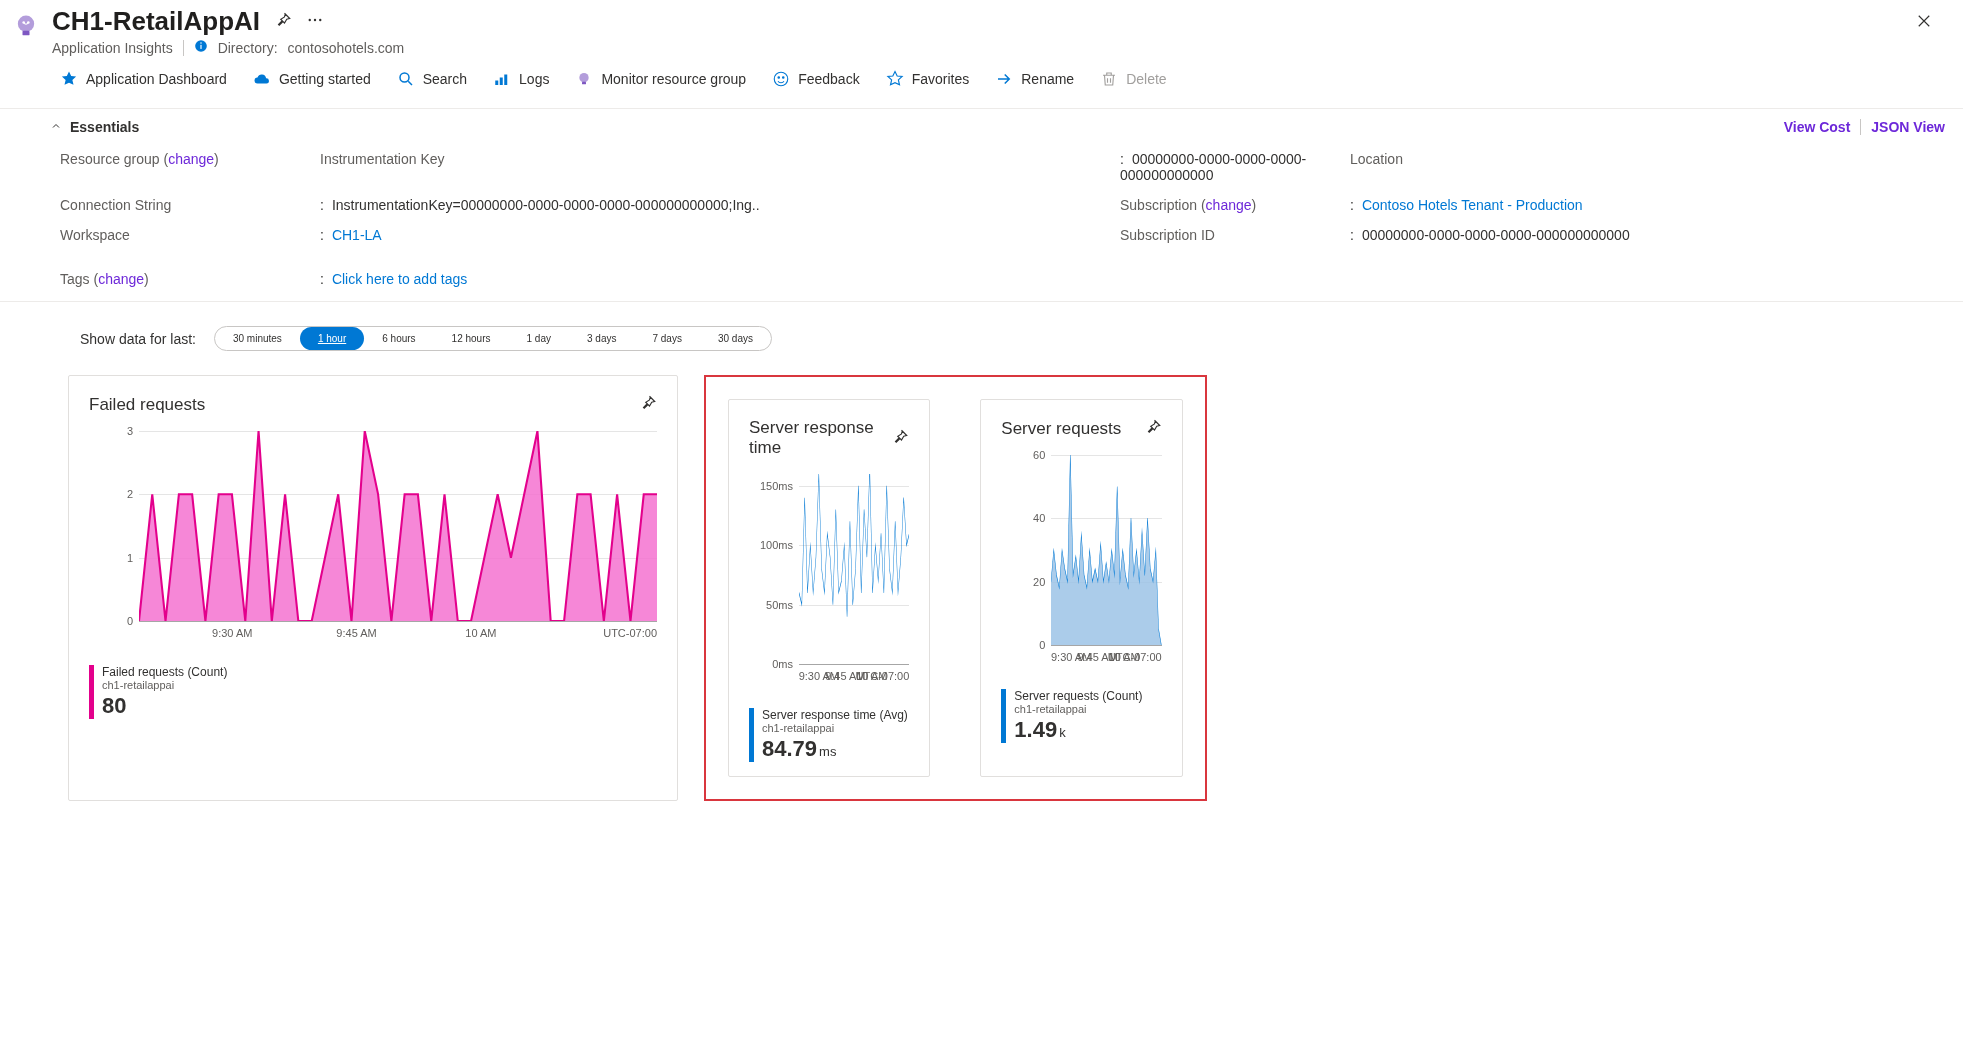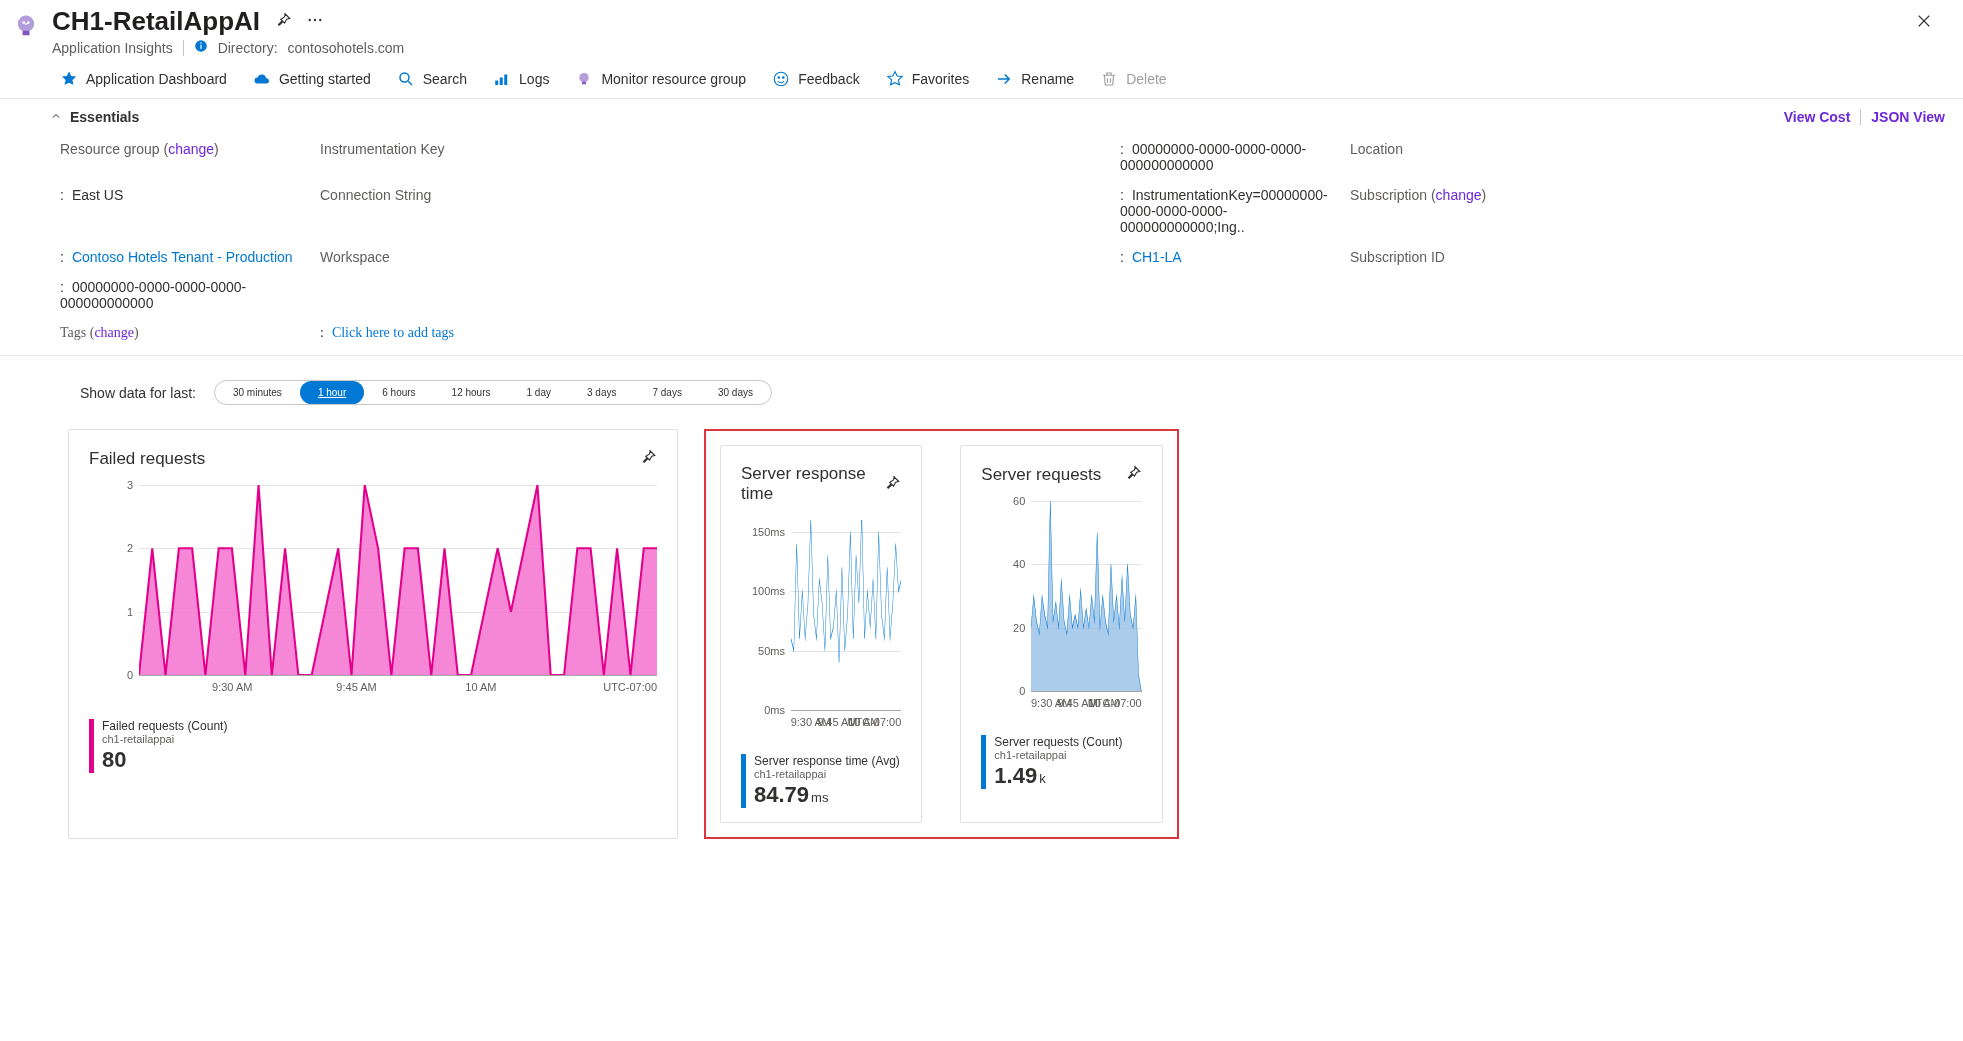--- a/index.html
+++ b/index.html
@@ -20,21 +20,21 @@
   .title-block { flex:0 0 auto; }
   .title-row { display:flex; align-items:center; gap:14px;}
   .title { font-size: 26px; font-weight:600; color:#201f1e;}
   .pin-btn, .more-btn { cursor:pointer; color:#323130; }
   .close-btn { margin-left:auto; margin-right:12px; font-size:22px; cursor:pointer; color:#323130; padding:4px 8px;}
   .subtitle-row { display:flex; align-items:center; gap:10px; margin-top:2px; color:#605e5c; font-size:14px;}
   .subtitle-row .divider { width:1px; height:16px; background:#c8c6c4;}
   .info-icon { color:#0078d4; }
   .toolbar {
     display:flex; align-items:center; gap:26px;
-    padding: 14px 18px 10px 60px;
+    padding: 14px 18px 20px 60px;
     border-bottom: 1px solid #edebe9;
   }
   .toolbar-item { display:flex; align-items:center; gap:8px; cursor:pointer; font-size:14px; color:#323130;}
   .toolbar-item.disabled { color:#a19f9d; cursor:default;}
   .toolbar-item .ticon { width:18px; height:18px; display:inline-flex; align-items:center; justify-content:center;}
   .blue { color:#0078d4;}
   .essentials-bar {
     display:flex; align-items:center; padding: 10px 18px 10px 50px;
     font-size:14px; font-weight:600;
   }
@@ -56,21 +56,20 @@
   .ess-val.link { color:#0078d4;}
   .colon::before{ content:":"; margin-right:8px; color:#323130;}
 
   .tags-row {
     display:grid;
     grid-template-columns: 260px 1fr;
     padding: 0 18px 14px 60px;
     font-size:14px;
     border-bottom:1px solid #edebe9;
     margin-bottom:6px;
-    font-family:Liberation Serif, serif;
   }
 
   .time-row {
     display:flex; align-items:center; gap:18px;
     padding: 18px 18px 18px 80px;
     font-size:14px;
   }
   .pill-group {
     display:flex; border:1px solid #c8c6c4; border-radius:999px; overflow:hidden;
   }
@@ -79,21 +78,21 @@
 
   .cards-row {
     display:flex; gap:26px; padding: 6px 18px 20px 68px;
   }
   .card {
     border:1px solid #e1dfdd; border-radius:2px; flex:0 0 610px;
     padding: 18px 20px 14px 20px; position:relative;
     display:flex; flex-direction:column;
   }
   .highlight-wrap {
-    border:2px solid #d9363e; padding: 8px; display:flex; gap:26px;
+    border:2px solid #d9363e; padding: 16px; display:flex; gap:38px;
   }
   .highlight-wrap .card{ flex:1; margin:6px;}
   .card-head { display:flex; align-items:center; margin-bottom:10px;}
   .card-title { font-size:17px; font-weight:400;}
   .card-pin { margin-left:auto; cursor:pointer; color:#323130;}
   .chart-area { position:relative; height:220px; margin-top:6px; margin-bottom:8px;}
   .yaxis { position:absolute; left:0; top:0; bottom:30px; width:50px;}
   .yaxis div { position:absolute; right:6px; font-size:11px; color:#605e5c; transform:translateY(-50%);}
   .grids { position:absolute; left:50px; right:0; top:0; bottom:30px;}
   .grids .gl { position:absolute; left:0; right:0; height:1px; background:#e5e5e5;}
@@ -254,21 +253,20 @@
   <span class="vbar"></span>
   <span class="link">JSON View</span>
 </div>
 
 <div class="essentials-grid">
   <div class="ess-label"><span>Resource group (</span><span class="link">change</span>)</div>
   <div class="ess-label">Instrumentation Key</div>
   <div class="ess-val colon">00000000-0000-0000-0000-000000000000</div>
 
   <div class="ess-label">Location</div>
-  <div class="ess-val colon">East US</div>
   <div class="ess-label">Connection String</div>
   <div class="ess-val colon">InstrumentationKey=00000000-0000-0000-0000-000000000000;Ing..</div>
 
   <div class="ess-label"><span>Subscription (</span><span class="link">change</span>)</div>
   <div class="ess-val link colon">Contoso Hotels Tenant - Production</div>
   <div class="ess-label">Workspace</div>
   <div class="ess-val link colon">CH1-LA</div>
 
   <div class="ess-label">Subscription ID</div>
   <div class="ess-val colon">00000000-0000-0000-0000-000000000000</div>

